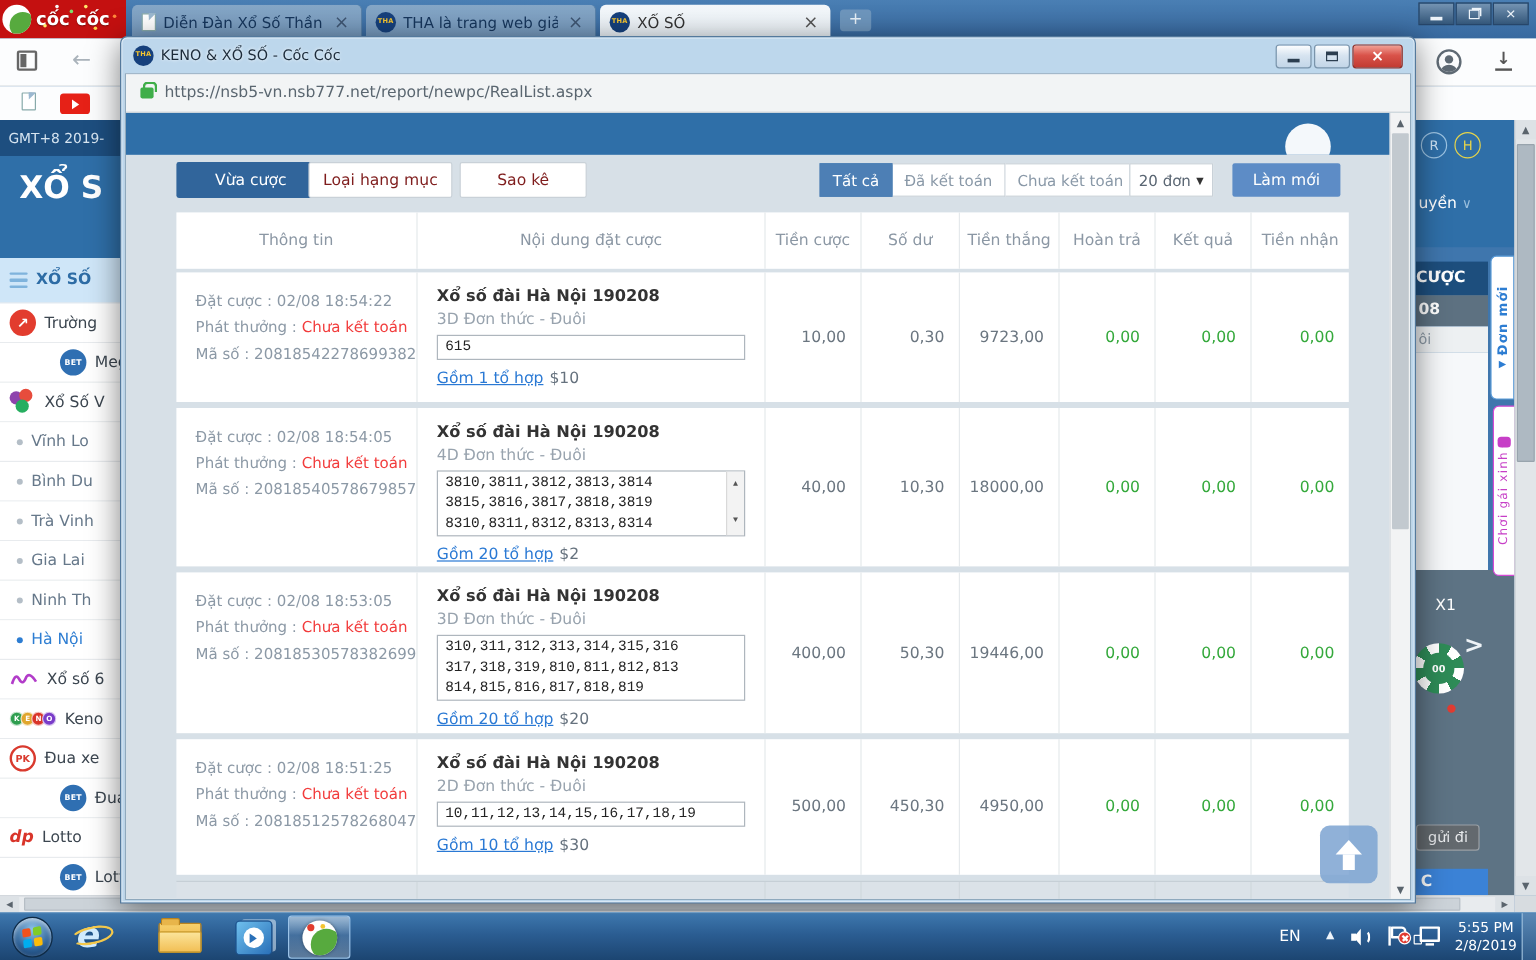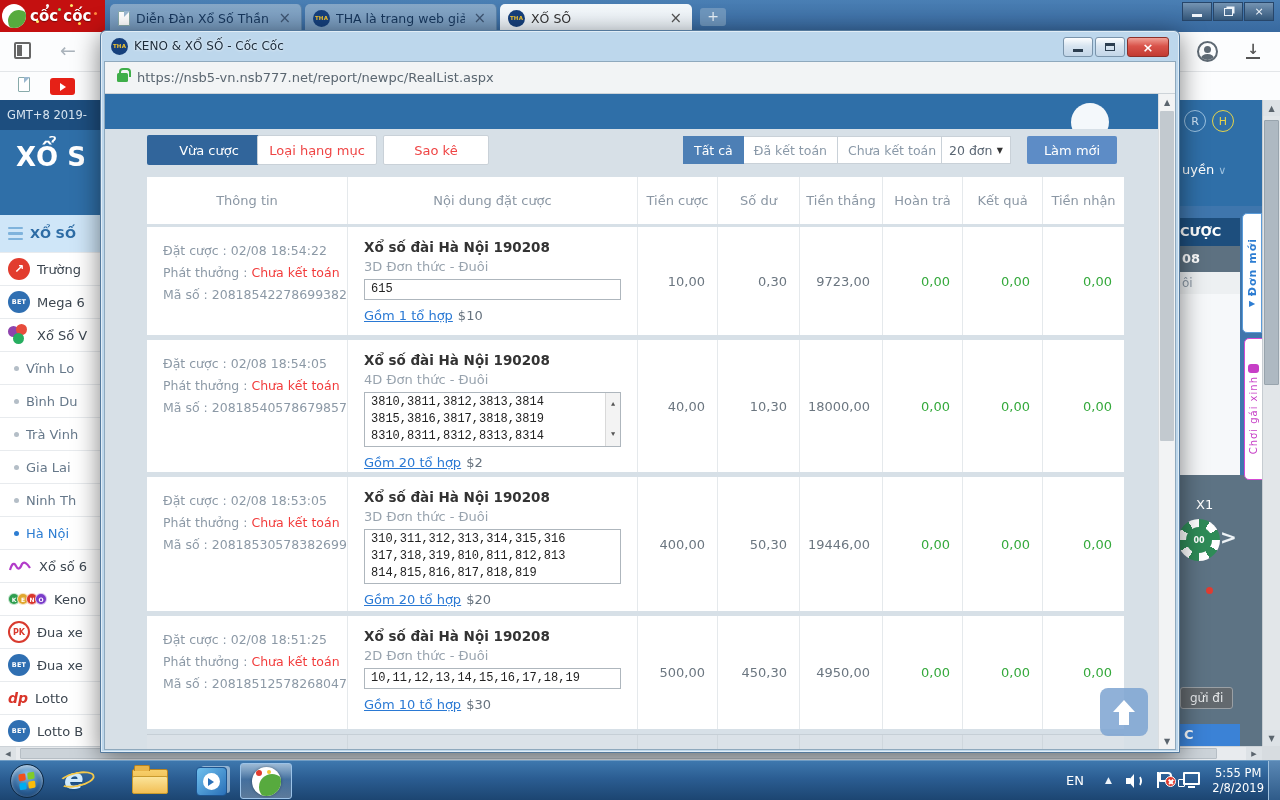--- a/index.html
+++ b/index.html
@@ -60,21 +60,21 @@
   .side-row { height:33px; display:flex; align-items:center; gap:7px; padding-left:8px; border-bottom:1px solid #e8ebee;
     font-size:13px; color:#3c4650; white-space:nowrap; overflow:hidden; background:#fff; }
   .side-row.hdr { height:38px; background:#cfe6f8; color:#2d6ca5; font-weight:bold; }
   .side-row.sub { color:#66788a; padding-left:14px; }
   .side-row.sub.active { color:#2d7dd2; }
   .ham { display:inline-flex; flex-direction:column; gap:3px; flex:none; }
   .ham i { width:15px; height:2.5px; background:#7fb3dc; border-radius:1px; }
   .ic-circle { width:22px; height:22px; border-radius:50%; display:flex; align-items:center; justify-content:center;
     color:#fff; flex:none; font-weight:bold; }
   .ic-trend { background:#e23c2e; font-size:12px; }
-  .ic-bet { background:#2f6fb2; font-size:6.5px; letter-spacing:.2px; }
+  .ic-bet { background:#2f6fb2; font-size:6.5px; letter-spacing:.2px;margin-left:42px; }
   .ic-balls { width:22px; height:22px; position:relative; flex:none; }
   .ic-balls i { position:absolute; width:11px; height:11px; border-radius:50%; }
   .ic-balls i:nth-child(1){ left:0; top:2px; background:#8e44ad; }
   .ic-balls i:nth-child(2){ left:8px; top:0; background:#e74c3c; }
   .ic-balls i:nth-child(3){ left:5px; top:9px; background:#27ae60; }
   .bullet { width:5px; height:5px; border-radius:50%; background:#b4bec7; flex:none; }
   .bullet.blue { background:#2d7dd2; }
   .ic-script { width:24px; height:16px; flex:none; }
   .ic-keno { display:flex; flex:none; }
   .ic-keno b { width:12px; height:12px; border-radius:50%; color:#fff; font-size:6px; display:flex; align-items:center;
@@ -102,21 +102,21 @@
   .rp-white { left:1178px; top:294px; width:62px; height:181px; background:#f6f8fa; }
   .rp-slate { left:1178px; top:475px; width:84px; height:271px; background:#5d7384; }
   .vtab { position:absolute; background:#fff; border-radius:5px 0 0 5px; display:flex; flex-direction:column;
     align-items:center; justify-content:center; z-index:1; }
   .vtext { writing-mode:vertical-rl; transform:rotate(180deg); letter-spacing:1px; }
   .donmoi { left:1242px; top:213px; width:20px; height:120px; border:1px solid #5a9bd8; color:#2d7dd2; font-size:11px; font-weight:bold; }
   .pinktab { left:1244px; top:338px; width:19px; height:142px; border:1px solid #d44ad4; color:#c73fc7; font-size:10px; }
   .chat-dots { width:11px; height:9px; background:#c73fc7; border-radius:3px; position:relative; margin-bottom:3px; flex:none; }
   .chat-dots::after { content:""; position:absolute; left:1px; bottom:-3px; border:3px solid transparent; border-top:4px solid #c73fc7; }
   .x1 { position:absolute; left:18px; top:22px; color:#fff; font-size:13px; }
-  .chip { position:absolute; left:0; top:44px; width:42px; height:42px; border-radius:50%;
+  .chip { position:absolute; left:0; top:61px; width:42px; height:42px; border-radius:50%;
     background:conic-gradient(#2e8b57 0 30deg,#fff 30deg 60deg,#2e8b57 60deg 90deg,#fff 90deg 120deg,#2e8b57 120deg 150deg,#fff 150deg 180deg,#2e8b57 180deg 210deg,#fff 210deg 240deg,#2e8b57 240deg 270deg,#fff 270deg 300deg,#2e8b57 300deg 330deg,#fff 330deg 360deg);
     display:flex; align-items:center; justify-content:center;text-align:right; }
   .chip b { width:26px; height:26px; border-radius:50%; background:#2e8b57; color:#fff; font-size:8px;
     display:flex; align-items:center; justify-content:center; }
   .chip-chev { position:absolute; left:42px; top:50px; color:#eef3f7; font-size:20px; font-weight:bold; }
   .red-dot { position:absolute; left:28px; top:112px; width:7px; height:7px; border-radius:50%; background:#e03c31; }
   .send-btn { position:absolute; left:2px; top:212px; background:#63696e; border:1px solid #9aa0a5; border-radius:3px;
     color:#e8eaec; font-size:12px; padding:3px 9px; }
   .rp-cbar { left:1178px; top:724px; width:62px; height:22px; background:#3b82d6; color:#fff; font-weight:bold;
     font-size:13px; line-height:22px; padding-left:6px; }
@@ -154,21 +154,21 @@
   .url-text { font-size:13px; color:#5a6670; }
 
   .p-content { flex:1; position:relative; background:#d7e0e7; overflow:hidden; }
   .pg-topbar { position:absolute; left:0; top:0; right:0; height:35px; background:#2f6fa8; overflow:hidden; }
   .pg-circle { position:absolute; left:966px; top:9px; width:38px; height:38px; border-radius:50%; background:#f4f8fb; }
 
   
   .fbtn { position:absolute; top:41px; height:30px; border-radius:2px; font-size:13px; display:flex;
     align-items:center; justify-content:center; }
   .fbtn.sel { background:#31659b; color:#fff; }
-  .fbtn.plain { background:#fff; border:1px solid #c9d1d8; color:#ef4444; }
+  .fbtn.plain { background:#fff; border:1px solid #c9d1d8; color:#7f1d1d; }
   .seg { position:absolute; left:578px; top:42px; height:28px; display:flex;align-items:center; }
   .seg > div { height:28px; display:flex; align-items:center; justify-content:center; font-size:12.5px;
     background:#fff; border:1px solid #c9d1d8; border-left:none; color:#8a99a8; padding:0 10px; }
   .seg > div:first-child { border-left:1px solid #c9d1d8; background:#4d7fb5; color:#fff; border-color:#4d7fb5; }
   .dropdown { position:absolute; left:836px; top:42px; width:70px; height:28px; background:#fff; border:1px solid #c9d1d8;
     font-size:12.5px; color:#5a6673; display:flex; align-items:center; justify-content:space-between; padding:0 7px; }
   .dropdown .dd-arrow { font-size:8px; color:#333; }
   .refresh { position:absolute; left:922px; top:42px; width:90px; height:28px; background:#5d8cc6; color:#fff;
     border-radius:2px; font-size:13px; display:flex; align-items:center; justify-content:center; }
 

